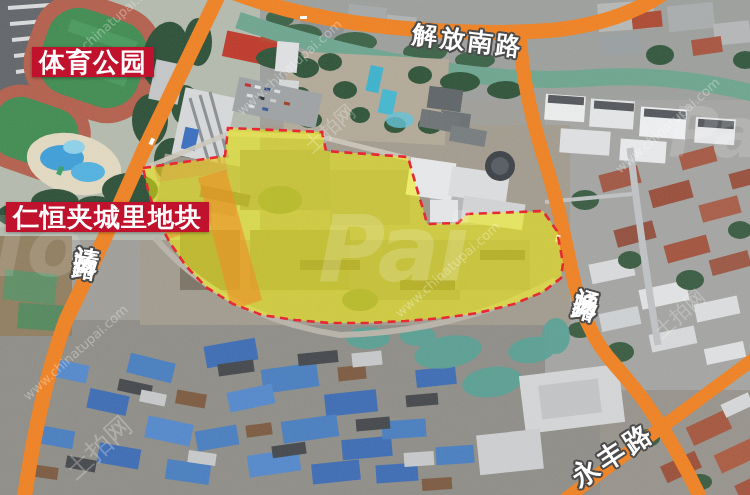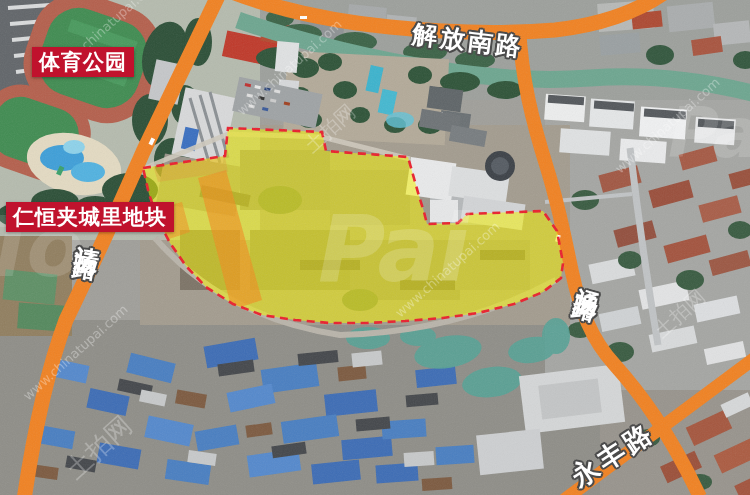--- a/index.html
+++ b/index.html
@@ -1,20 +1,20 @@
 <!DOCTYPE html>
 <html><head>
 <meta charset="utf-8">
 <style>
   html,body{margin:0;padding:0;background:#222;}
   .stage{position:relative;width:750px;height:495px;overflow:hidden;background:#a09f9a;
          font-family:"DejaVu Sans","Liberation Sans",sans-serif;}
   .stage svg{position:absolute;left:0;top:0;}
   .area-box{position:absolute;background:#c0122d;color:#fff;font-weight:bold;
-            font-size:21px;line-height:22px;padding:4px 7px;letter-spacing:1px;
+            font-size:26px;line-height:22px;padding:4px 7px;letter-spacing:1px;
             box-shadow:0 1px 3px rgba(0,0,0,.35);white-space:nowrap;z-index:30;}
   .road-label{position:absolute;color:#fff;font-weight:bold;white-space:nowrap;z-index:25;
       text-shadow:2px 0 0 #4b4b4b,-2px 0 0 #4b4b4b,0 2px 0 #4b4b4b,0 -2px 0 #4b4b4b,
       1.5px 1.5px 0 #4b4b4b,-1.5px 1.5px 0 #4b4b4b,1.5px -1.5px 0 #4b4b4b,-1.5px -1.5px 0 #4b4b4b;}
   .rl-jiefang{left:412px;top:24px;font-size:25px;letter-spacing:3px;transform:rotate(7deg);}
   .rl-qingyang{left:74px;top:226px;font-size:25px;writing-mode:vertical-rl;letter-spacing:5px;transform:rotate(9deg);}
   .rl-tongyang{left:578px;top:270px;font-size:25px;writing-mode:vertical-rl;letter-spacing:4px;transform:rotate(16deg);}
   .rl-yongfeng{left:574px;top:462px;font-size:27px;letter-spacing:4px;transform:rotate(-33deg);transform-origin:0 50%;}
   .wm{position:absolute;color:rgba(255,255,255,.32);white-space:nowrap;pointer-events:none;z-index:20;}
   .wm-url{font-size:13px;transform:rotate(-42deg);}

